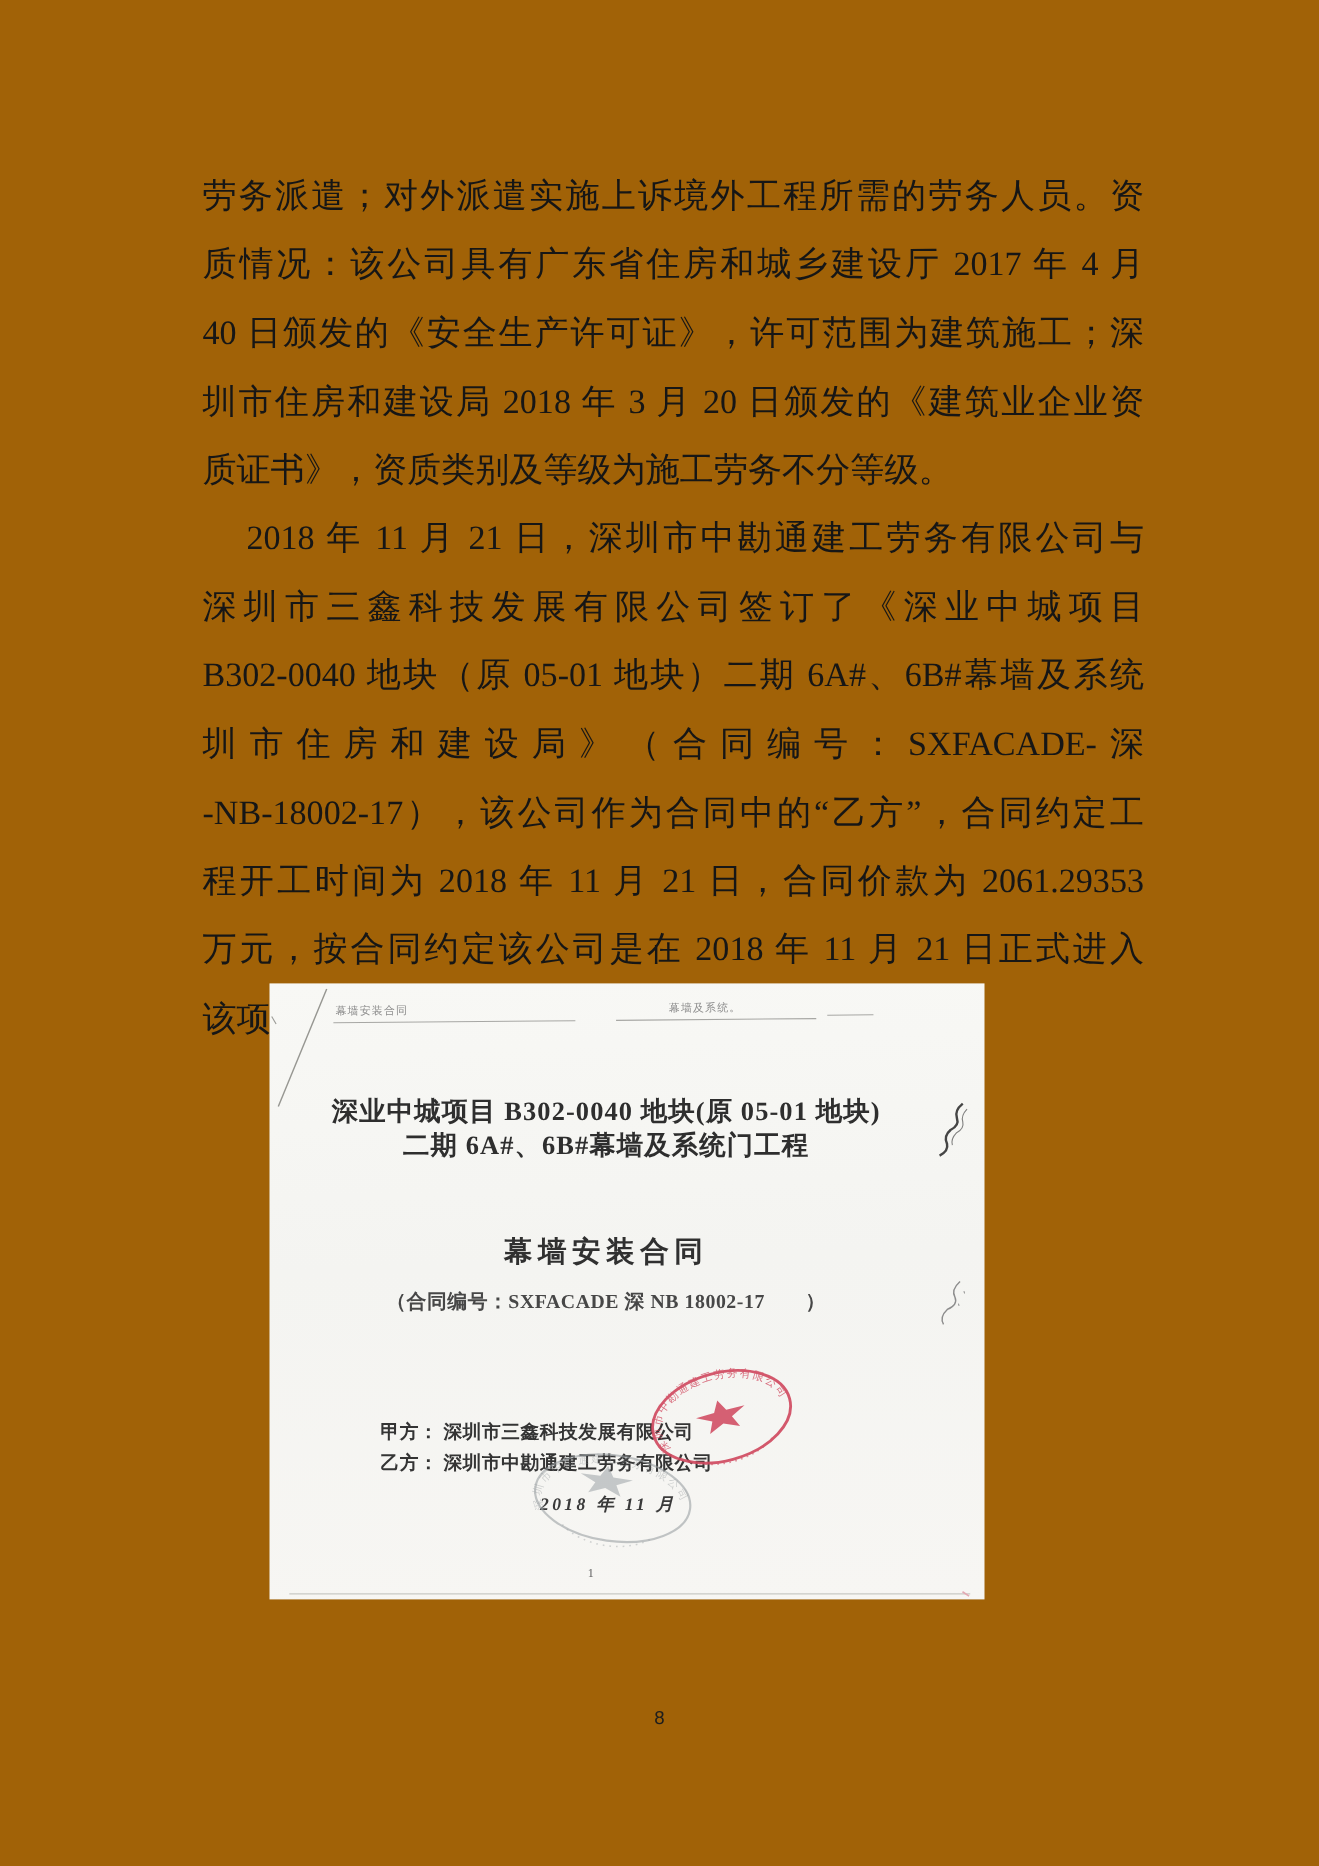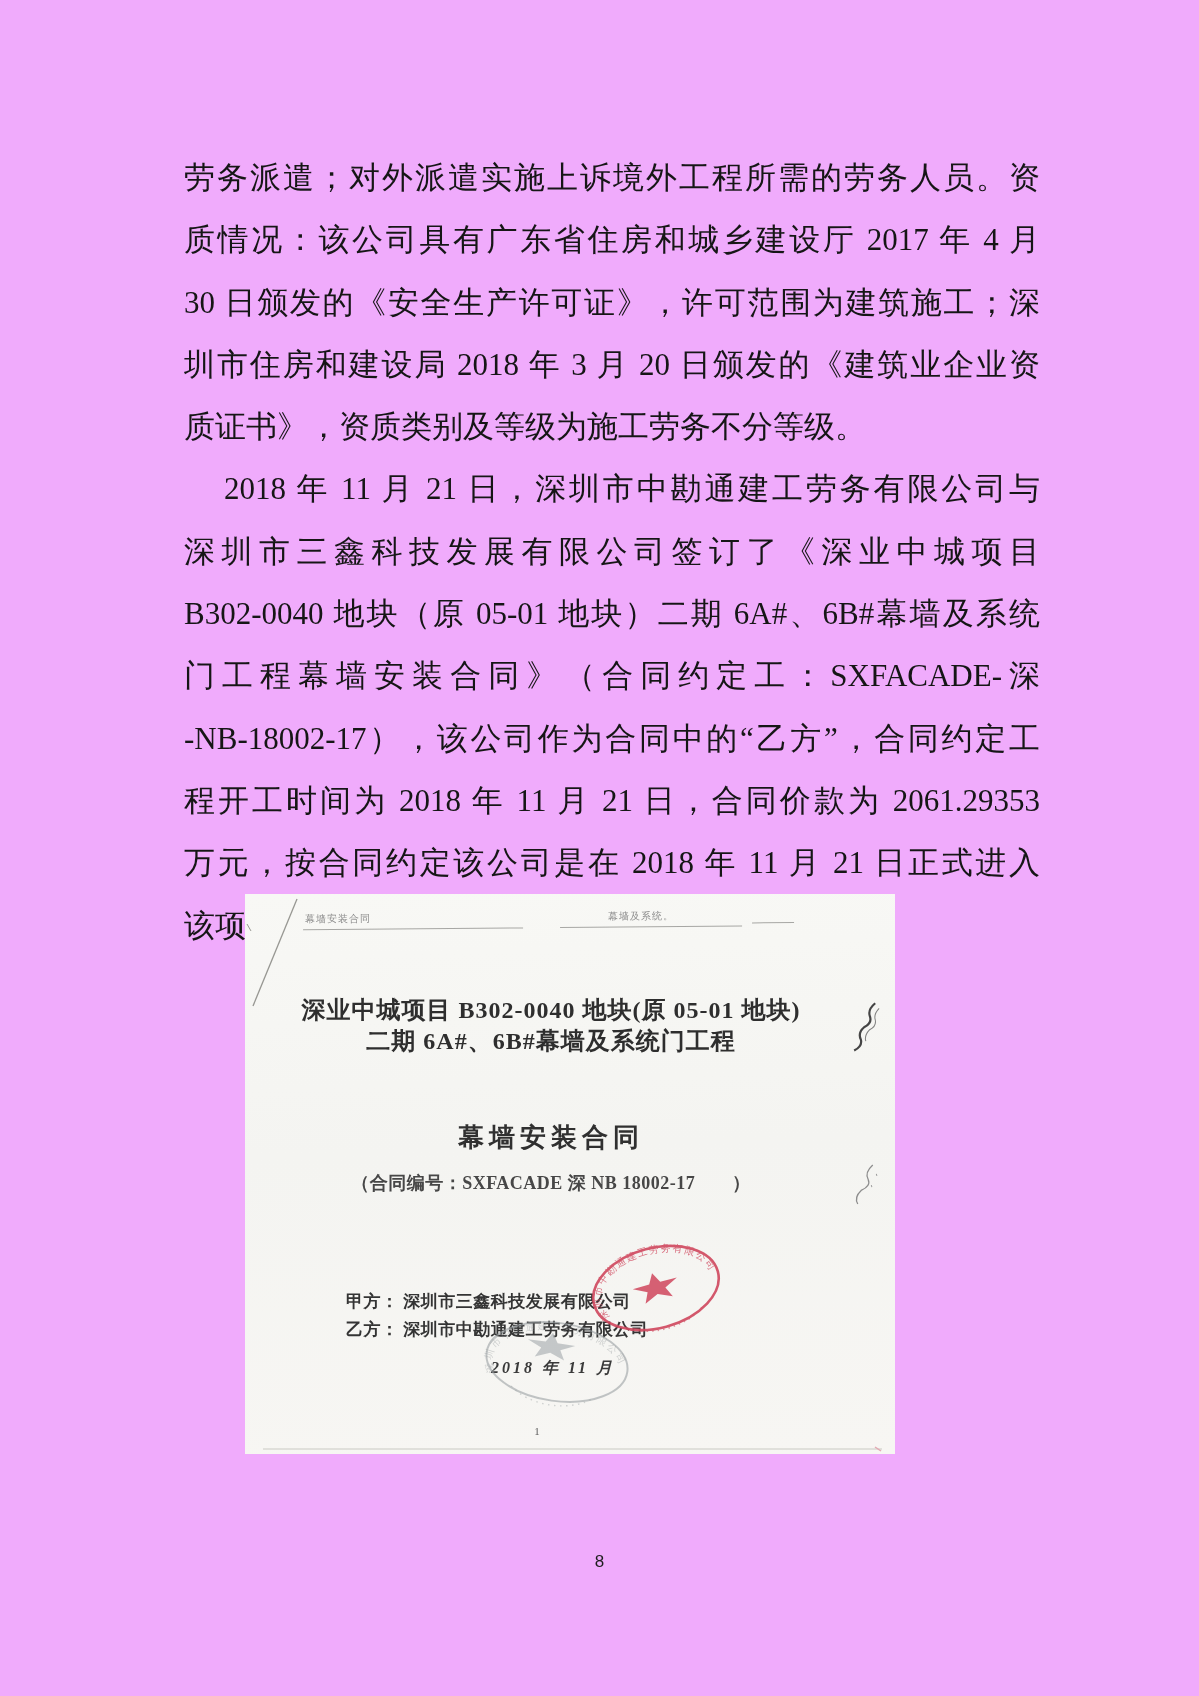--- a/index.html
+++ b/index.html
@@ -1,18 +1,18 @@
 <!DOCTYPE html>
 <html><head>
 <meta charset="utf-8">
 <style>
   html,body{margin:0;padding:0;background:#ffffff;}
   body{width:1199px;height:1696px;position:relative;overflow:hidden;
        font-family:"Liberation Serif","DejaVu Serif",serif;color:#151515;}
-  .page{position:absolute;inset:0;background:#f0abfc;}
+  .page{position:absolute;inset:0;background:#a16207;}
 
   
   .body-text{position:absolute;left:184px;top:147px;width:856px;overflow:hidden;}
   .bt-line{height:62.3px;line-height:62.3px;font-size:31px;white-space:nowrap;
            text-align:justify;text-align-last:justify;color:#161616;}
   .bt-line.para-end{text-align-last:left;}
   .bt-line.indent{text-indent:40px;}
 
   
   .scan{position:absolute;left:245px;top:894px;width:650px;height:560px;
@@ -38,27 +38,27 @@
             font-size:17px;color:#1d1d1d;font-family:"Liberation Sans","DejaVu Sans",sans-serif;}
 </style>
 </head>
 <body>
 
 <div class="page">
 
   <div class="body-text">
     <div class="bt-line">劳务派遣；对外派遣实施上诉境外工程所需的劳务人员。资</div>
     <div class="bt-line">质情况：该公司具有广东省住房和城乡建设厅 2017 年 4 月</div>
-    <div class="bt-line">30 日颁发的《安全生产许可证》，许可范围为建筑施工；深</div>
+    <div class="bt-line">40 日颁发的《安全生产许可证》，许可范围为建筑施工；深</div>
     <div class="bt-line">圳市住房和建设局 2018 年 3 月 20 日颁发的《建筑业企业资</div>
     <div class="bt-line para-end">质证书》，资质类别及等级为施工劳务不分等级。</div>
     <div class="bt-line indent">2018 年 11 月 21 日，深圳市中勘通建工劳务有限公司与</div>
     <div class="bt-line">深圳市三鑫科技发展有限公司签订了《深业中城项目</div>
     <div class="bt-line">B302-0040 地块（原 05-01 地块）二期 6A#、6B#幕墙及系统</div>
-    <div class="bt-line">门工程幕墙安装合同》（合同约定工：SXFACADE-深</div>
+    <div class="bt-line">圳市住房和建设局》（合同编号：SXFACADE-深</div>
     <div class="bt-line">-NB-18002-17），该公司作为合同中的“乙方”，合同约定工</div>
     <div class="bt-line">程开工时间为 2018 年 11 月 21 日，合同价款为 2061.29353</div>
     <div class="bt-line">万元，按合同约定该公司是在 2018 年 11 月 21 日正式进入</div>
     <div class="bt-line para-end">该项目工程工地。</div>
   </div>
 
   <div class="scan">
 
     <div class="scan-header">
       <div class="sm" style="left:60px;top:16px;">幕墙安装合同</div>

